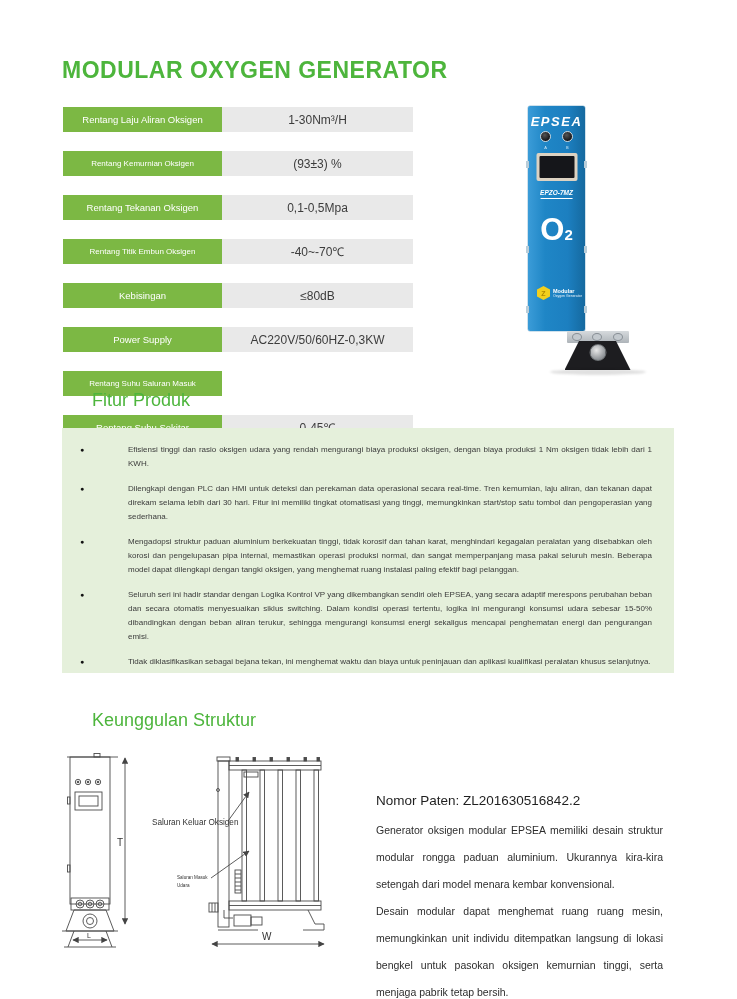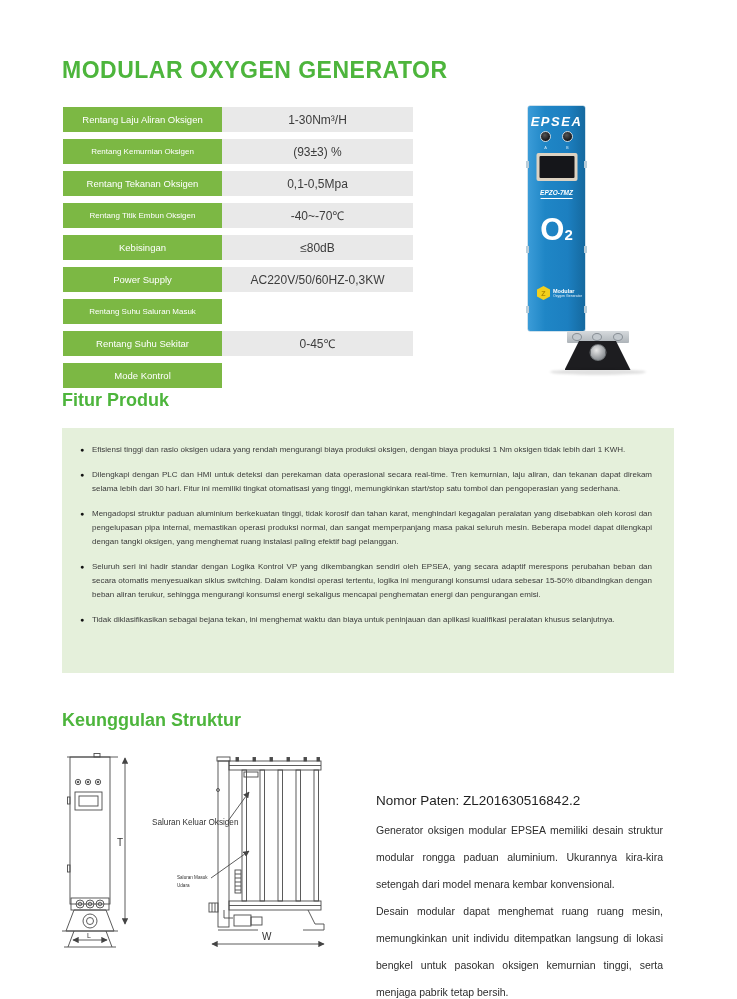--- a/index.html
+++ b/index.html
@@ -5,21 +5,21 @@
   html,body{margin:0;padding:0;background:#fff;}
   .page{position:relative;width:737px;height:999px;background:#ffffff;overflow:hidden;
         font-family:"Liberation Sans", sans-serif;}
 
   
   .main-title{position:absolute;left:62px;top:57px;font-size:23px;font-weight:700;
               letter-spacing:.5px;color:#4db53c;}
 
   
   .spec-table{position:absolute;left:63px;top:107px;width:350px;}
-  .spec-row{display:flex;height:25px;margin-bottom:7px;}
+  .spec-row{display:flex;height:25px;margin-bottom:19px;}
   .spec-label{width:159px;background:#7cb844;color:#ffffff;display:flex;align-items:center;
               justify-content:center;font-size:9.5px;text-align:center;}
   .spec-row.small .spec-label{font-size:8px;}
   .spec-value{flex:1;background:#e9e9e9;color:#3c3c3c;display:flex;align-items:center;
               justify-content:center;font-size:12px;}
 
   
   .device{position:absolute;left:505px;top:101px;width:185px;height:272px;}
   .tower{position:absolute;left:23px;top:5px;width:57px;height:225px;border-radius:2px;
          background:linear-gradient(90deg,#3b9cd8 0%,#1f86c6 30%,#1c7fc0 70%,#15699f 100%);
@@ -52,29 +52,29 @@
             align-items:center;justify-content:space-around;}
   .fitting{width:10px;height:8px;border-radius:50%;background:#c3c9ce;border:1px solid #888f95;box-sizing:border-box;}
   .stand{position:absolute;top:240px;left:50%;transform:translateX(-50%);width:66px;height:29px;
          background:#1d1d20;clip-path:polygon(22% 0,78% 0,100% 100%,0 100%);}
   .wheel{position:absolute;top:243px;left:50%;transform:translateX(-50%);width:17px;height:17px;border-radius:50%;
          background:radial-gradient(circle at 40% 35%,#e8e8e8,#8f9397 70%);border:1px solid #6d7174;box-sizing:border-box;}
   .dev-shadow{position:absolute;top:268px;left:50%;transform:translateX(-50%);width:96px;height:6px;
          background:rgba(0,0,0,.12);border-radius:50%;filter:blur(1px);}
 
   
-  .sec-head{position:absolute;font-size:18px;font-weight:700;color:#4db53c;}
+  .sec-head{position:absolute;font-size:18px;font-weight:400;color:#4db53c;margin-left:30px;}
   .head-fitur{left:62px;top:390px;}
   .head-struktur{left:62px;top:710px;}
 
   
   .features{position:absolute;left:62px;top:428px;width:612px;height:245px;background:#e5f0db;
             box-sizing:border-box;padding:15px 22px 0 18px;}
   .features ul{margin:0;padding:0;list-style:none;}
-  .features li{display:flex;margin-bottom:11px;font-size:8px;line-height:14px;color:#3a3a3a;}
+  .features li{display:flex;margin-bottom:11px;font-size:8px;line-height:14px;color:#3a3a3a;gap:36px;}
   .features .dot{flex:0 0 12px;font-size:7px;line-height:14px;color:#111;}
   .features .txt{flex:1;text-align:justify;}
 
   
   .drawings{position:absolute;left:58px;top:748px;}
   .drawings text{font-family:"Liberation Sans", sans-serif;fill:#333;}
   .patent{position:absolute;left:376px;top:793px;font-size:13.5px;color:#1f1f1f;}
   .struct-text{position:absolute;left:376px;top:817px;width:287px;font-size:10.5px;line-height:27px;
                color:#2d2d2d;text-align:justify;}
   .struct-text p{margin:0;}

